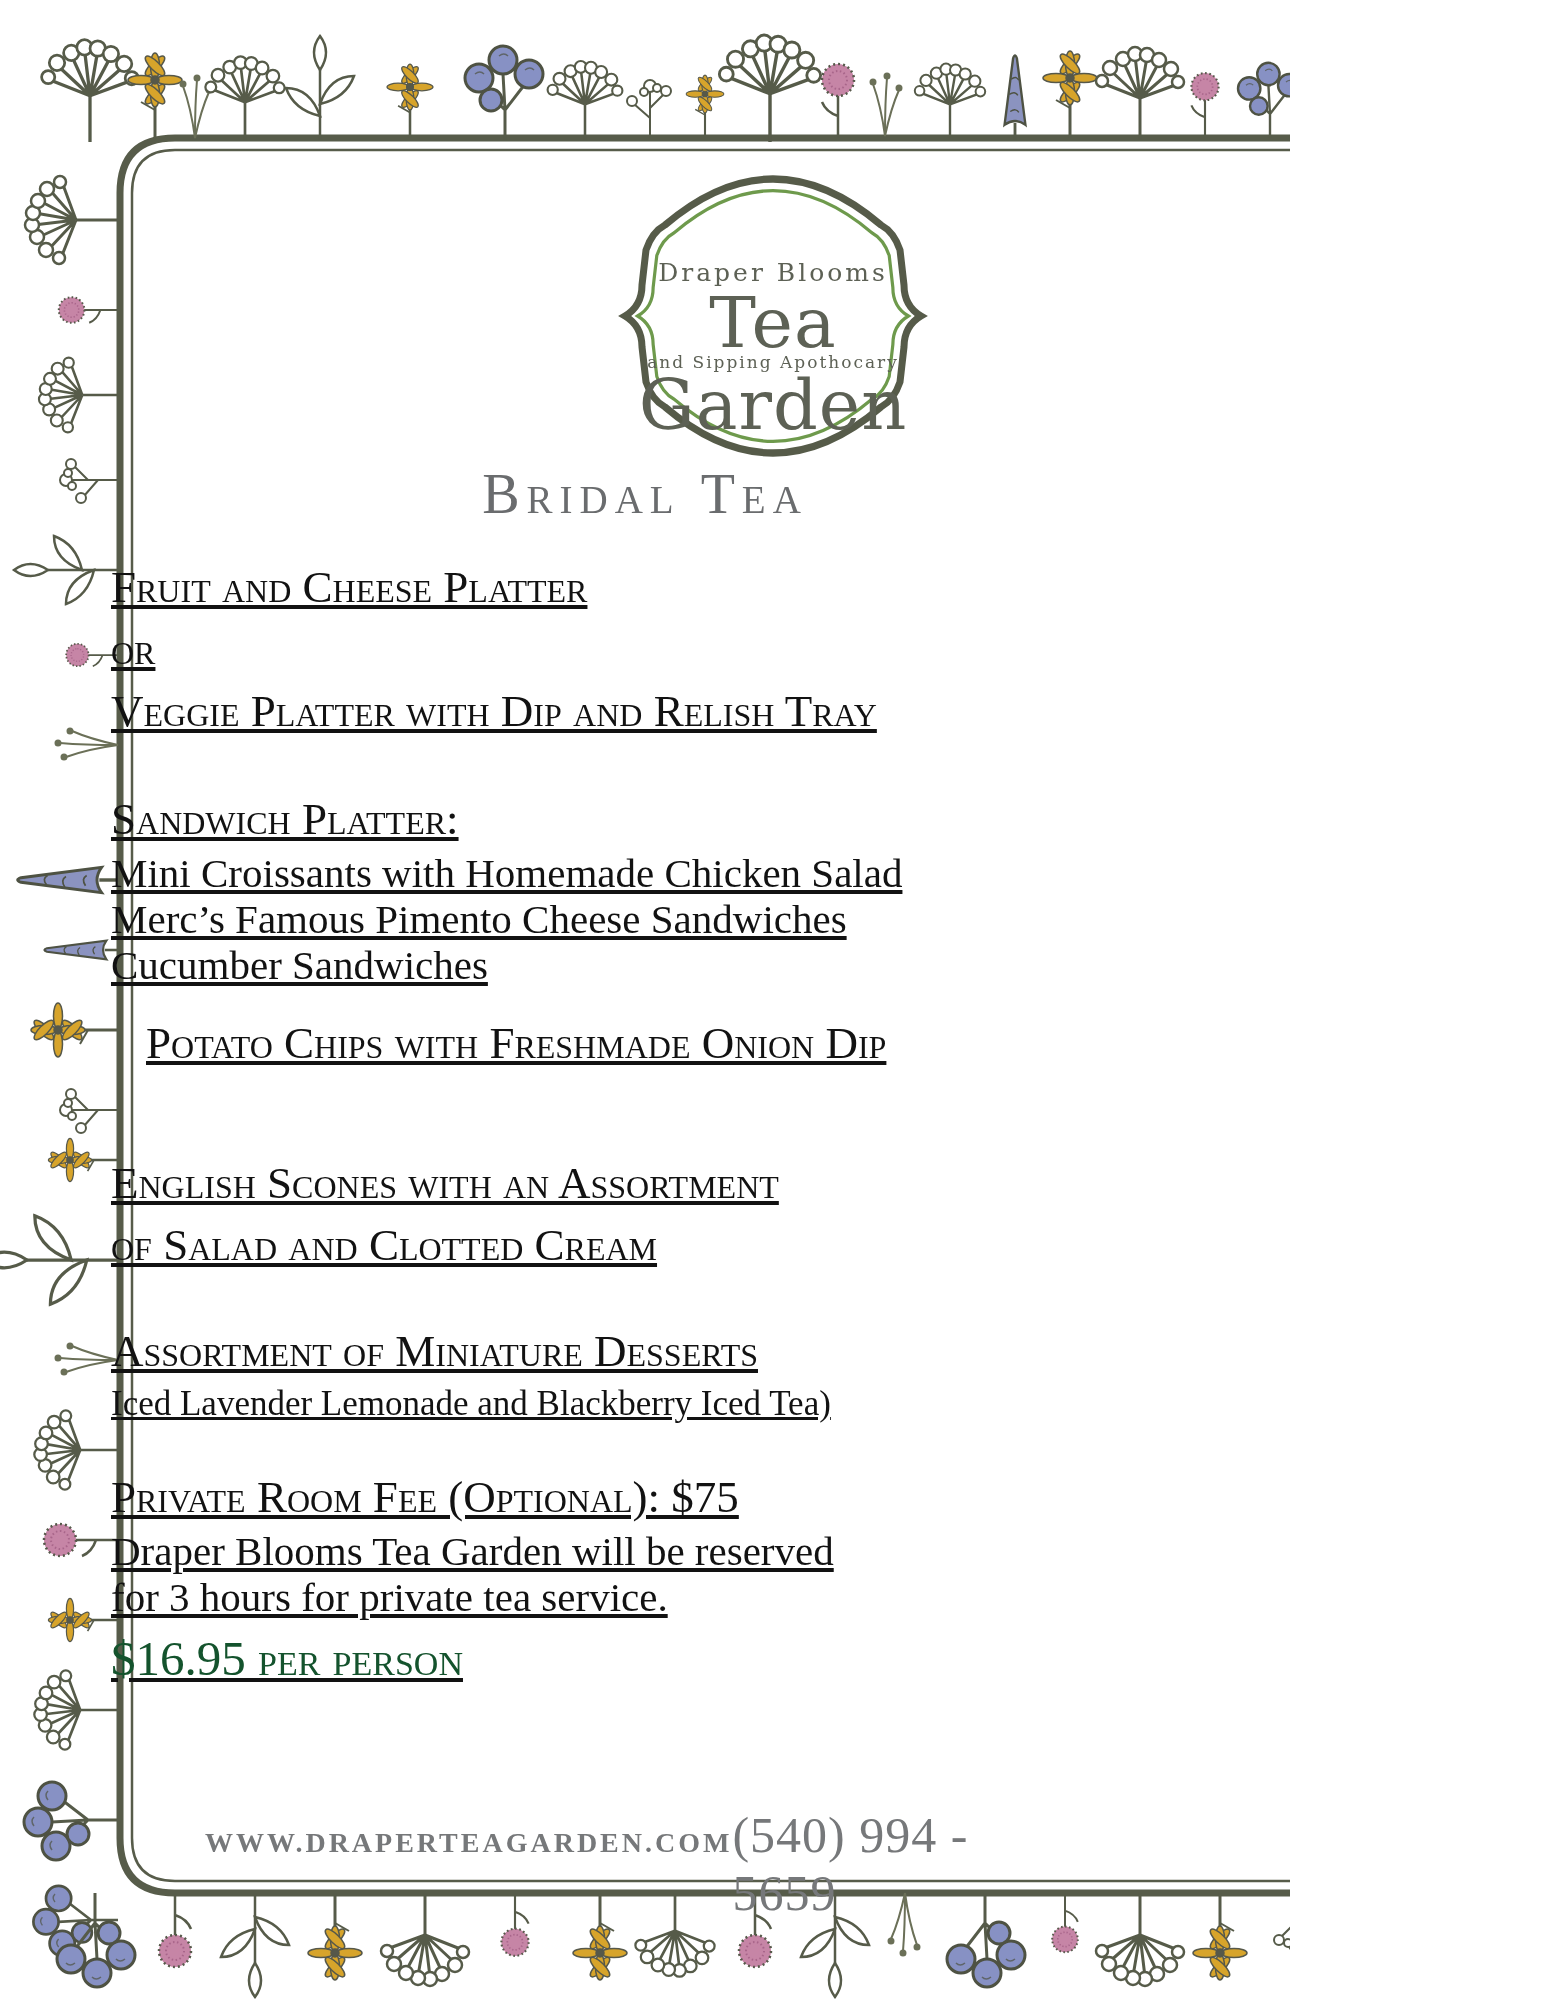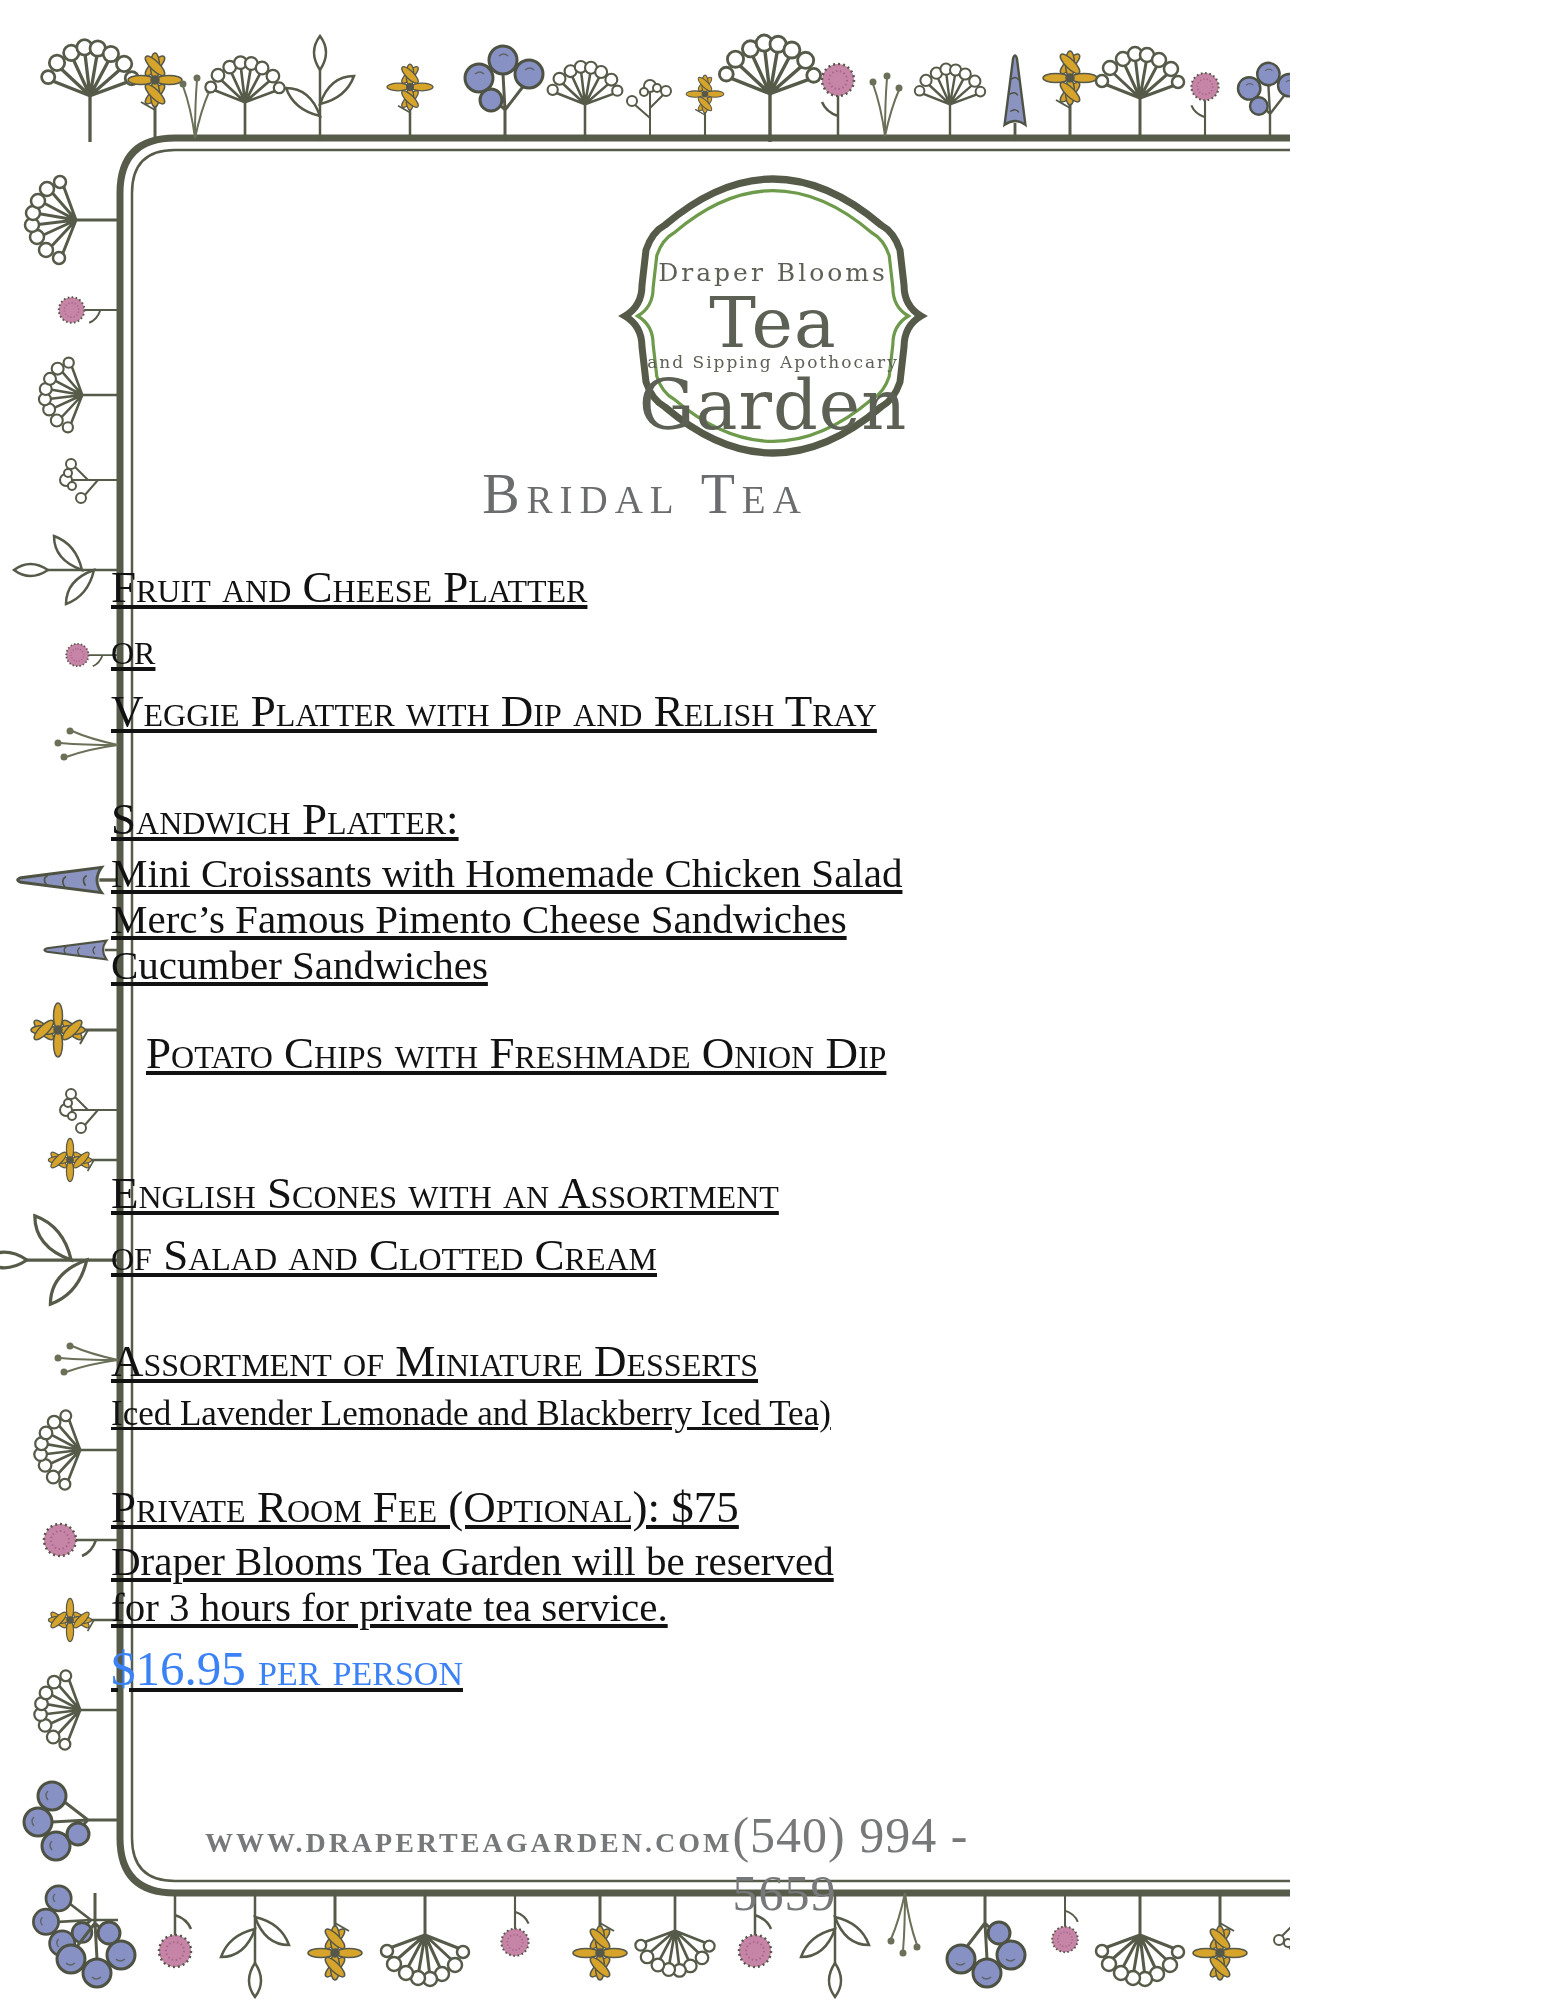--- a/index.html
+++ b/index.html
@@ -15,24 +15,24 @@
   .logo-main{top:112px;font-size:70px;letter-spacing:1px;}
   .logo-sub{top:182px;font-size:17px;letter-spacing:2px;}
   
   #title{position:absolute;left:0;top:462px;width:100%;text-align:center;z-index:2;
          font-variant:small-caps;font-size:56px;letter-spacing:7px;color:#6a6c6e;}
   
   #menu{position:absolute;left:111px;right:125px;top:556px;text-align:left;z-index:2;color:#121212;text-decoration:underline;}
   .l-caps{font-variant:small-caps;font-size:45px;line-height:62px;white-space:pre-wrap;}
   .l-body{font-size:41px;line-height:46px;white-space:nowrap;}
   .l-note{font-size:35px;line-height:44px;white-space:nowrap;}
-  .mt46{margin-top:46px;} .mt34{margin-top:34px;padding-left:35px;} .mt78{margin-top:78px;}
+  .mt46{margin-top:46px;} .mt34{margin-top:24px;padding-left:35px;} .mt78{margin-top:78px;}
   .mt44{margin-top:44px;} .mt36{margin-top:36px;} .mt6{margin-top:6px;}
   .mt40{margin-top:40px;}
-  #price{font-variant:small-caps;font-size:49px;line-height:58px;color:#3b82f6;margin-top:10px;}
+  #price{font-variant:small-caps;font-size:49px;line-height:58px;color:#14532d;margin-top:10px;}
   
   #footer{position:absolute;left:125px;right:125px;top:1806px;z-index:2;display:flex;
           justify-content:space-between;align-items:baseline;padding:0 115px 0 80px;color:#76787a;}
   #website{font-size:28px;letter-spacing:3px;text-transform:uppercase;font-weight:bold;}
   #phone{font-size:50px;letter-spacing:1px;}
   
   #stray-x{position:absolute;left:1433px;top:878px;z-index:3;font-style:italic;
            font-size:46px;color:#1c1c1c;}
 </style>
 </head>

